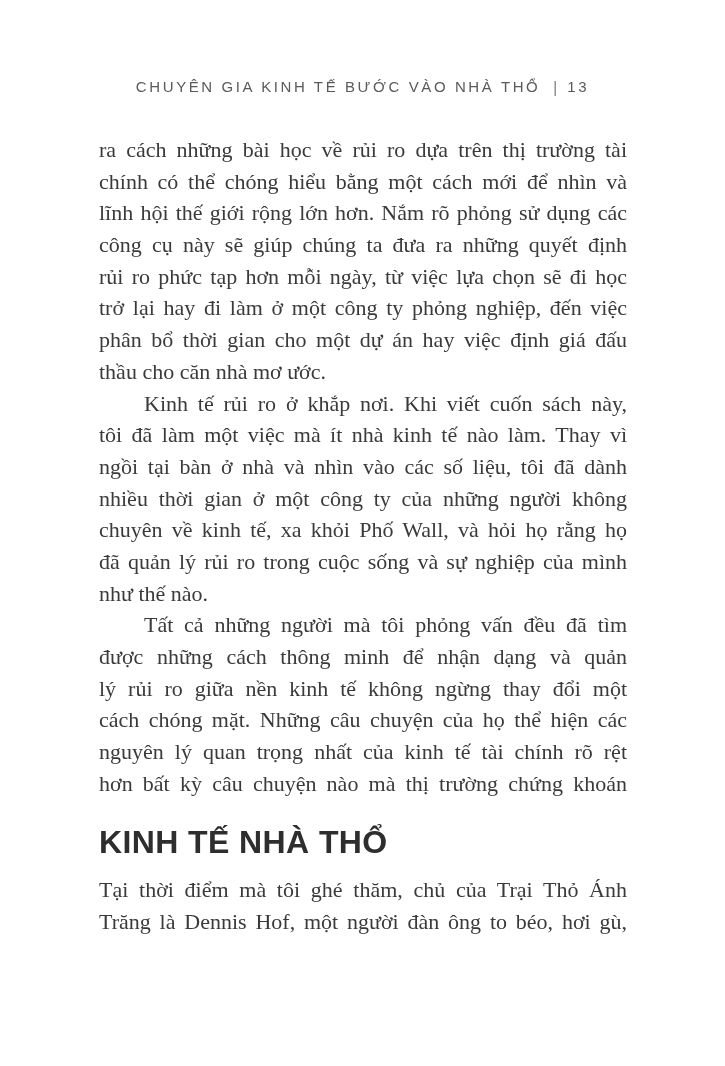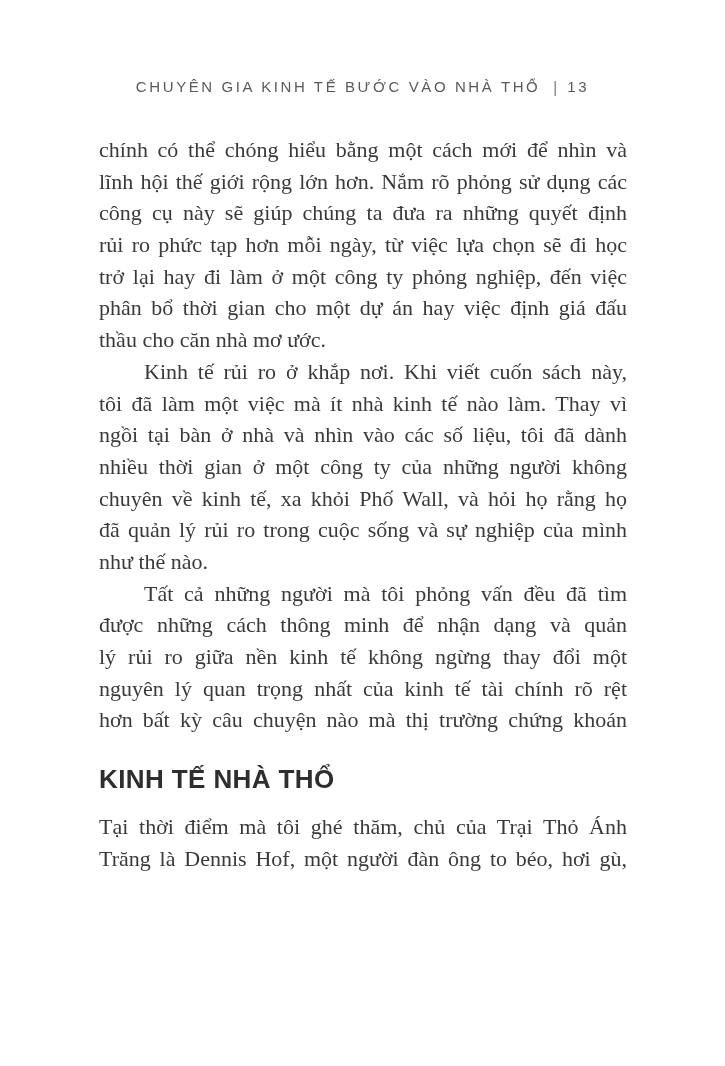--- a/index.html
+++ b/index.html
@@ -68,40 +68,41 @@
   .line.last-line {
     text-align-last: left;
   }
   .line.indented {
     padding-left: 45px;
   }
 
   .section-heading {
     font-family: "Liberation Sans", sans-serif;
     font-weight: 700;
-    font-size: 26px;
+    font-size: 32px;
     letter-spacing: 0.4px;
     line-height: 34px;
     color: var(--heading-color, #2e2e2e);
     margin: 26px 0 15px 0;
   }
 </style>
 </head>
 <body>
 
 <div class="book-page">
 
   <div class="running-header">
     <span>CHUYÊN GIA KINH TẾ BƯỚC VÀO NHÀ THỔ</span>
     <span class="sep">|</span>
     <span>13</span>
   </div>
 
   <div class="body-text">
       <div class="paragraph">
+        <div class="line">ra cách những bài học về rủi ro dựa trên thị trường tài</div>
         <div class="line">chính có thể chóng hiểu bằng một cách mới để nhìn và</div>
         <div class="line">lĩnh hội thế giới rộng lớn hơn. Nắm rõ phỏng sử dụng các</div>
         <div class="line">công cụ này sẽ giúp chúng ta đưa ra những quyết định</div>
         <div class="line">rủi ro phức tạp hơn mỗi ngày, từ việc lựa chọn sẽ đi học</div>
         <div class="line">trở lại hay đi làm ở một công ty phỏng nghiệp, đến việc</div>
         <div class="line">phân bổ thời gian cho một dự án hay việc định giá đấu</div>
         <div class="line last-line">thầu cho căn nhà mơ ước.</div>
       </div>
       <div class="paragraph">
         <div class="line indented">Kinh tế rủi ro ở khắp nơi. Khi viết cuốn sách này,</div>
@@ -109,20 +110,21 @@
         <div class="line">ngồi tại bàn ở nhà và nhìn vào các số liệu, tôi đã dành</div>
         <div class="line">nhiều thời gian ở một công ty của những người không</div>
         <div class="line">chuyên về kinh tế, xa khỏi Phố Wall, và hỏi họ rằng họ</div>
         <div class="line">đã quản lý rủi ro trong cuộc sống và sự nghiệp của mình</div>
         <div class="line last-line">như thế nào.</div>
       </div>
       <div class="paragraph">
         <div class="line indented">Tất cả những người mà tôi phỏng vấn đều đã tìm</div>
         <div class="line">được những cách thông minh để nhận dạng và quản</div>
         <div class="line">lý rủi ro giữa nền kinh tế không ngừng thay đổi một</div>
+        <div class="line">cách chóng mặt. Những câu chuyện của họ thể hiện các</div>
         <div class="line">nguyên lý quan trọng nhất của kinh tế tài chính rõ rệt</div>
         <div class="line">hơn bất kỳ câu chuyện nào mà thị trường chứng khoán</div>
       </div>
       <div class="section-heading">KINH TẾ NHÀ THỔ</div>
       <div class="paragraph">
         <div class="line">Tại thời điểm mà tôi ghé thăm, chủ của Trại Thỏ Ánh</div>
         <div class="line">Trăng là Dennis Hof, một người đàn ông to béo, hơi gù,</div>
       </div>
     </div>
 

